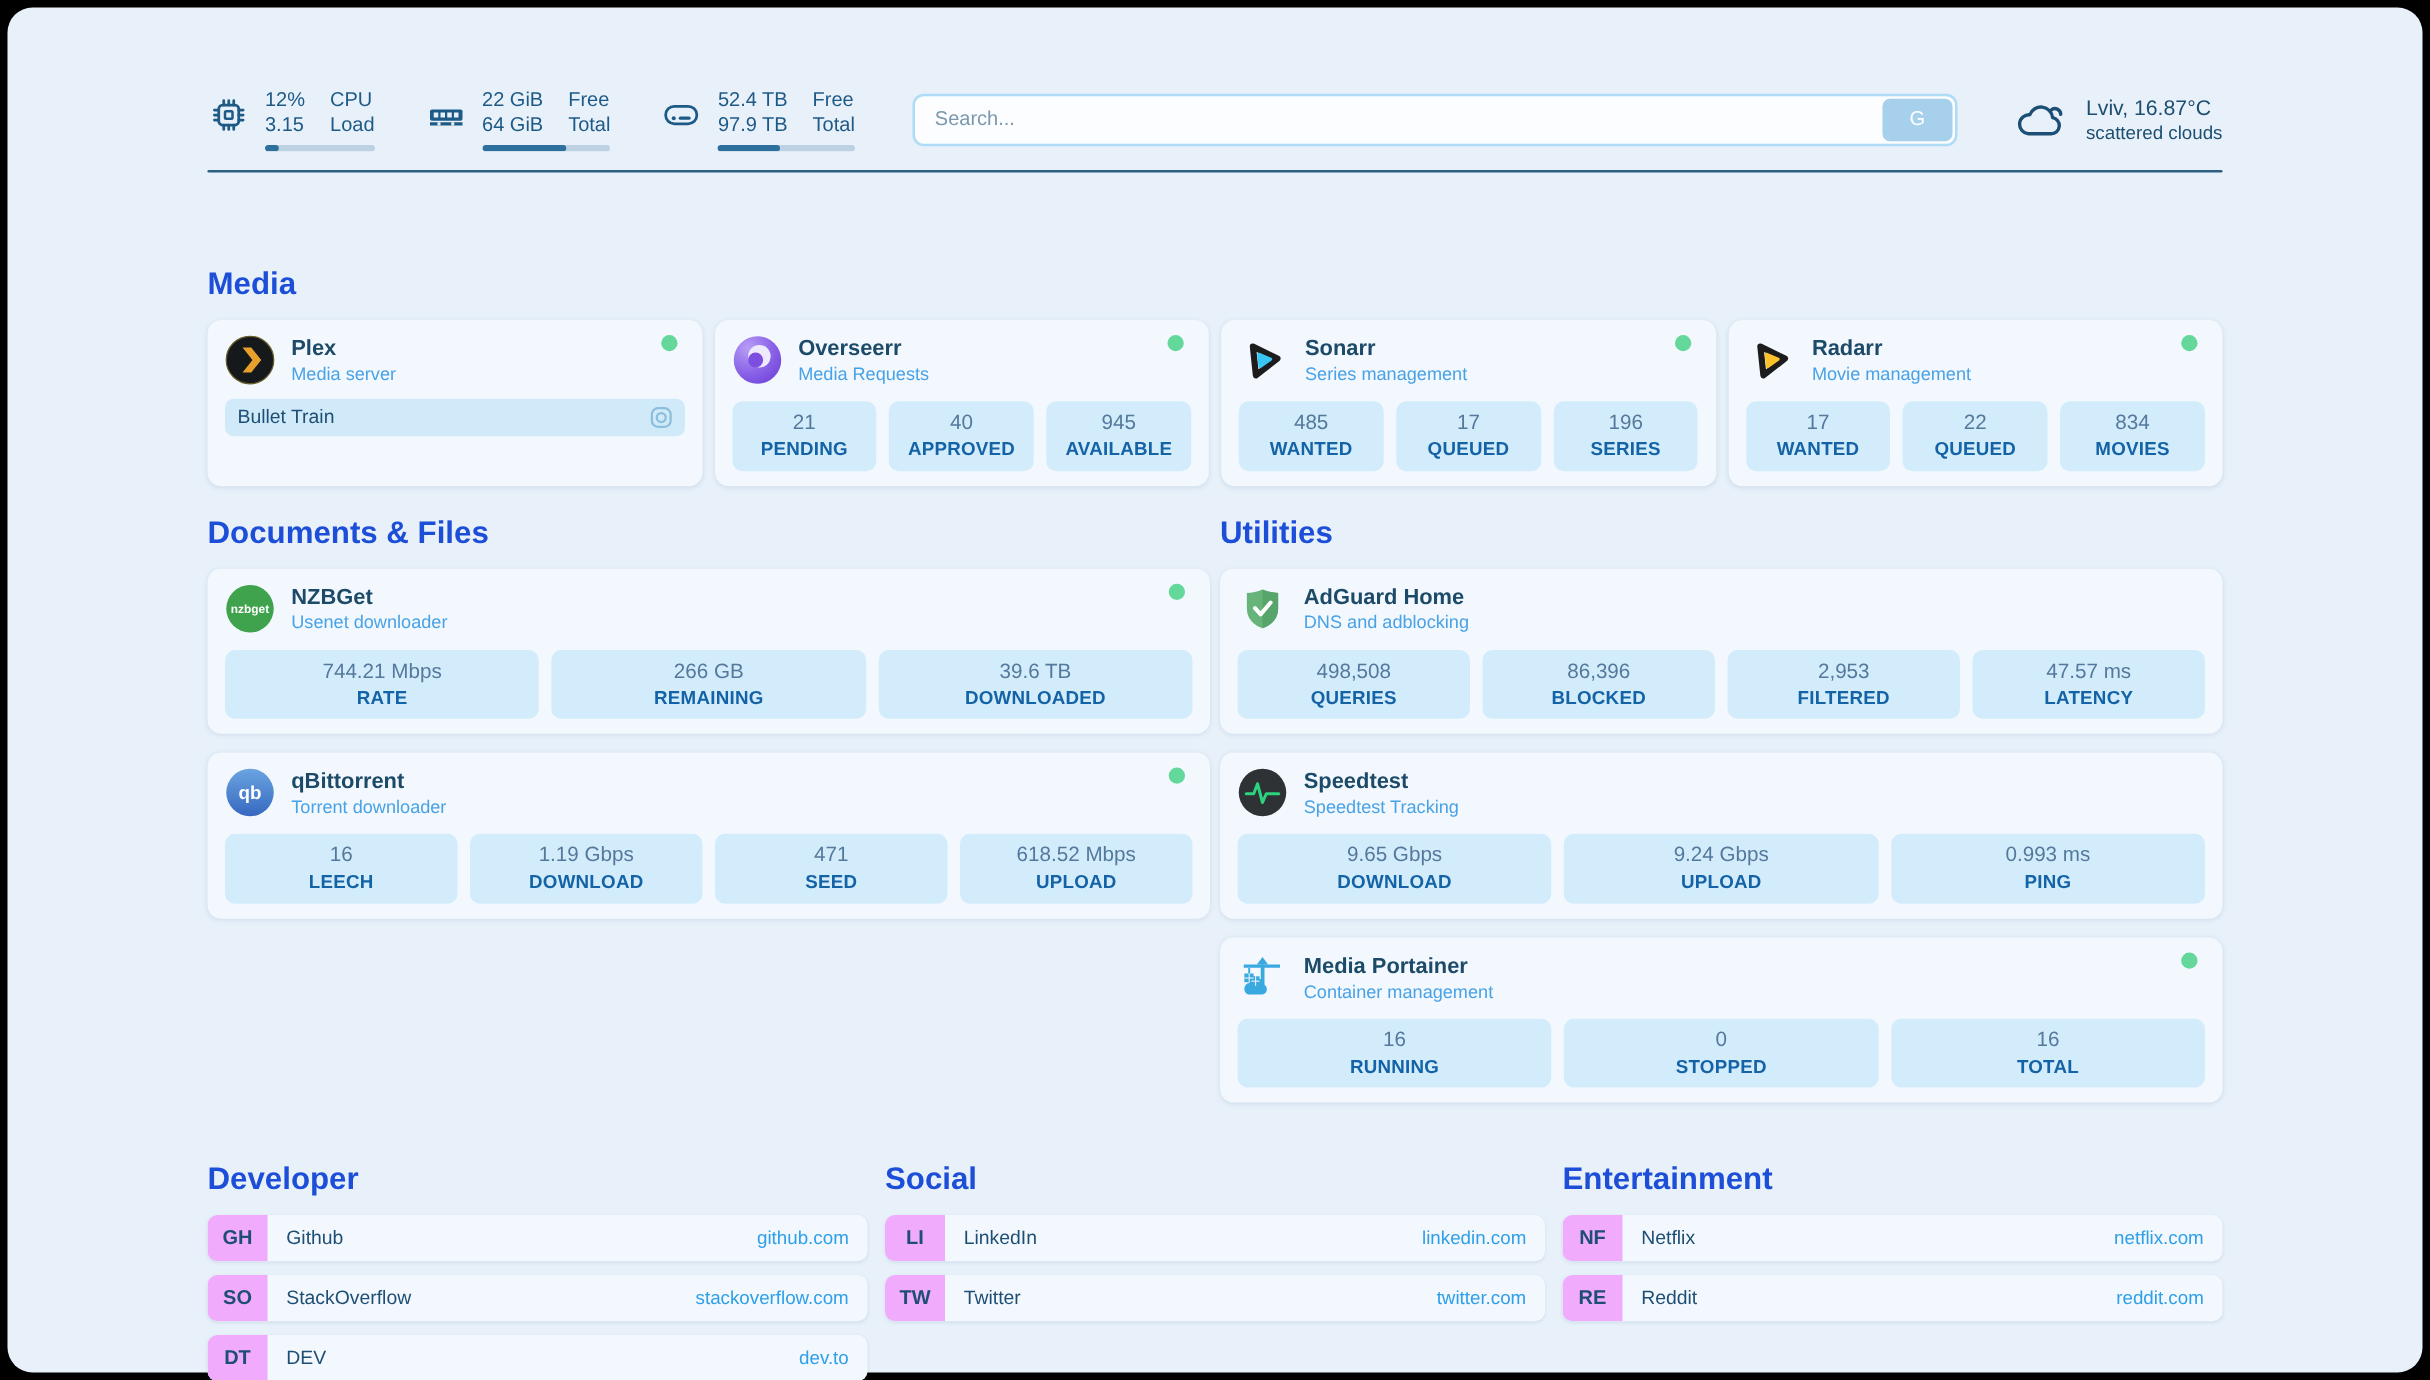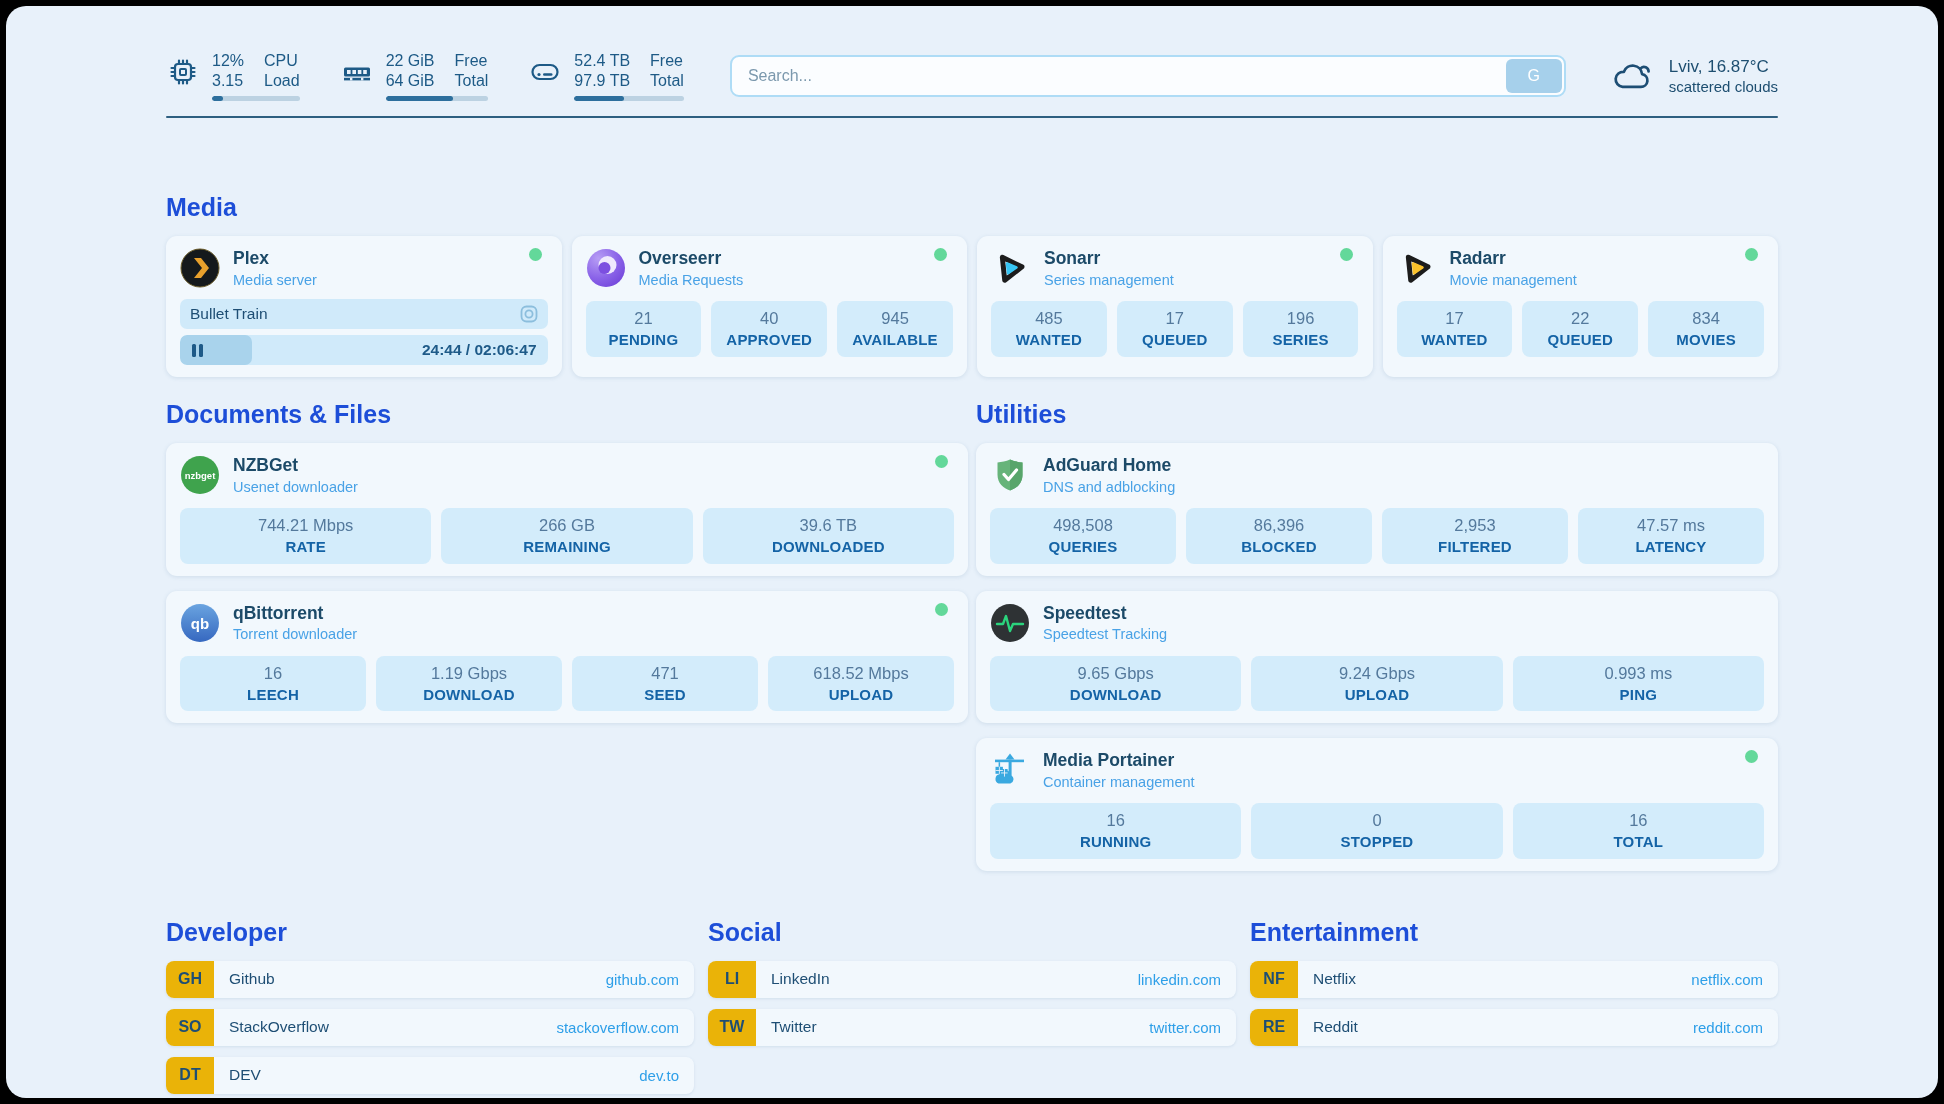--- a/index.html
+++ b/index.html
@@ -2,21 +2,21 @@
 <html><head>
 <meta charset="utf-8">
 <style>
   * { margin:0; padding:0; box-sizing:border-box; }
   html,body { width:1944px; height:1104px; background:#000; overflow:hidden;
     font-family:"Liberation Sans","DejaVu Sans",sans-serif; }
   .page { position:absolute; inset:6px; border-radius:20px; background:#e8f1fa;
     padding:40px 160px 0 160px; }
 
   
-  .topbar { display:flex; align-items:center; height:60px; }
+  .topbar { display:flex; align-items:center; height:60px;margin-top:20px; }
   .sys-group { display:flex; gap:40px; }
   .sys { display:flex; align-items:flex-start; gap:12px; }
   .sys-ic { width:34px; height:34px; margin-top:4px; flex:none; }
   .sys-body { display:flex; flex-direction:column; }
   .sys-cols { display:flex; gap:20px; }
   .sys-col { display:flex; flex-direction:column; font-size:16px; font-weight:500;
     color:#1d5a86; line-height:1.25; }
   .sys-track { margin-top:5px; height:5px; width:100%; background:#bcd2e2;
     border-radius:3px; overflow:hidden; }
   .sys-fill { height:100%; background:#2d6f9d; border-radius:3px; width:0; }
@@ -74,21 +74,21 @@
   .two-col { display:grid; grid-template-columns:1fr 1fr; gap:8px; margin-top:22px; }
   .col h2 { margin-bottom:14px; }
   .col .stack { display:flex; flex-direction:column; gap:15px; }
 
   
   .bm-grid { display:grid; grid-template-columns:1fr 1fr 1fr; gap:14px; margin-top:46px; }
   .bm-grid h2 { margin-bottom:14px; }
   .bm-list { display:flex; flex-direction:column; gap:11px; }
   .bm { display:flex; align-items:center; height:37px; background:#f2f8fd; border-radius:8px;
     overflow:hidden; box-shadow:0 1px 3px rgba(60,110,150,.13); cursor:pointer; }
-  .bm-abbr { width:48px; align-self:stretch; background:#eab308; display:flex;
+  .bm-abbr { width:48px; align-self:stretch; background:#f0abfc; display:flex;
     align-items:center; justify-content:center; font-size:16px; font-weight:600; color:#1e4e74; }
   .bm-name { margin-left:15px; font-size:15.5px; color:#1e4e74; }
   .bm-url { margin-left:auto; margin-right:15px; font-size:15px; color:#2e9fe8; }
 </style>
 </head>
 <body>
 
 <div class="page">
 
   <div class="topbar">
@@ -213,29 +213,20 @@
           <div class="app-desc">Media server</div>
         </div>
         <span class="dot"></span>
       </div>
       <div class="media-line">
         <span class="ttl">Bullet Train</span>
         <svg width="18" height="18" viewBox="0 0 18 18">
           <rect x="1.5" y="1.5" width="15" height="15" rx="5" fill="none" stroke="#8cbedd" stroke-width="1.8"></rect>
           <circle cx="9" cy="9" r="3.6" fill="none" stroke="#8cbedd" stroke-width="1.8"></circle>
         </svg>
-      </div>
-      <div class="progress-line">
-        <div class="p-fill" style="width: 19.5%;">
-          <span class="pause">
-              <i></i>
-              <i></i>
-            </span>
-        </div>
-        <span class="p-time">24:44 / 02:06:47</span>
       </div>
     </div>
 
     <div class="card">
       <div class="card-head">
         <span class="app-icon">
           <svg viewBox="0 0 40 40">
             <defs>
                 <radialGradient id="ovg" cx="30%" cy="25%" r="95%">
               <stop offset="0%" stop-color="#b79df5"></stop>

